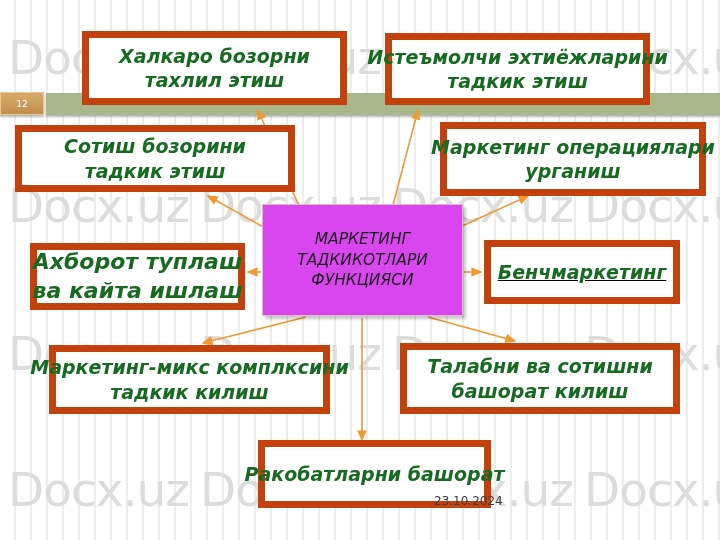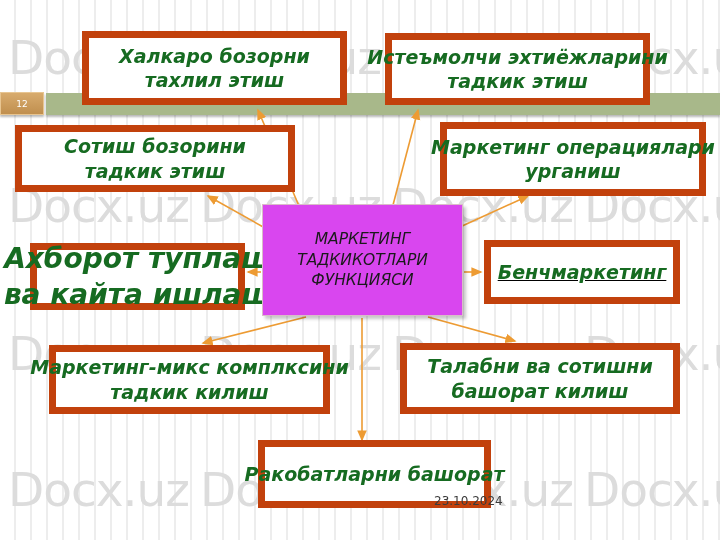--- a/index.html
+++ b/index.html
@@ -219,21 +219,21 @@
 
   <div class="node" style="left:15px;  top:125px; width:280px; height:67px;">
     <span class="label">Сотиш бозорини<br>тадкик этиш</span>
   </div>
 
   <div class="node" style="left:440px; top:122px; width:266px; height:74px;">
     <span class="label">Маркетинг операциялари<br>урганиш</span>
   </div>
 
   <div class="node" style="left:30px;  top:243px; width:215px; height:67px;">
-    <span class="label" style="font-size:28px;">Ахборот туплаш<br>ва кайта ишлаш</span>
+    <span class="label" style="font-size:22px;">Ахборот туплаш<br>ва кайта ишлаш</span>
   </div>
 
   <div class="node" style="left:484px; top:240px; width:196px; height:64px;text-decoration:underline;">
     <span class="label">Бенчмаркетинг</span>
   </div>
 
   <div class="node" style="left:49px;  top:345px; width:281px; height:69px;">
     <span class="label">Маркетинг-микс комплксини<br>тадкик килиш</span>
   </div>
 

